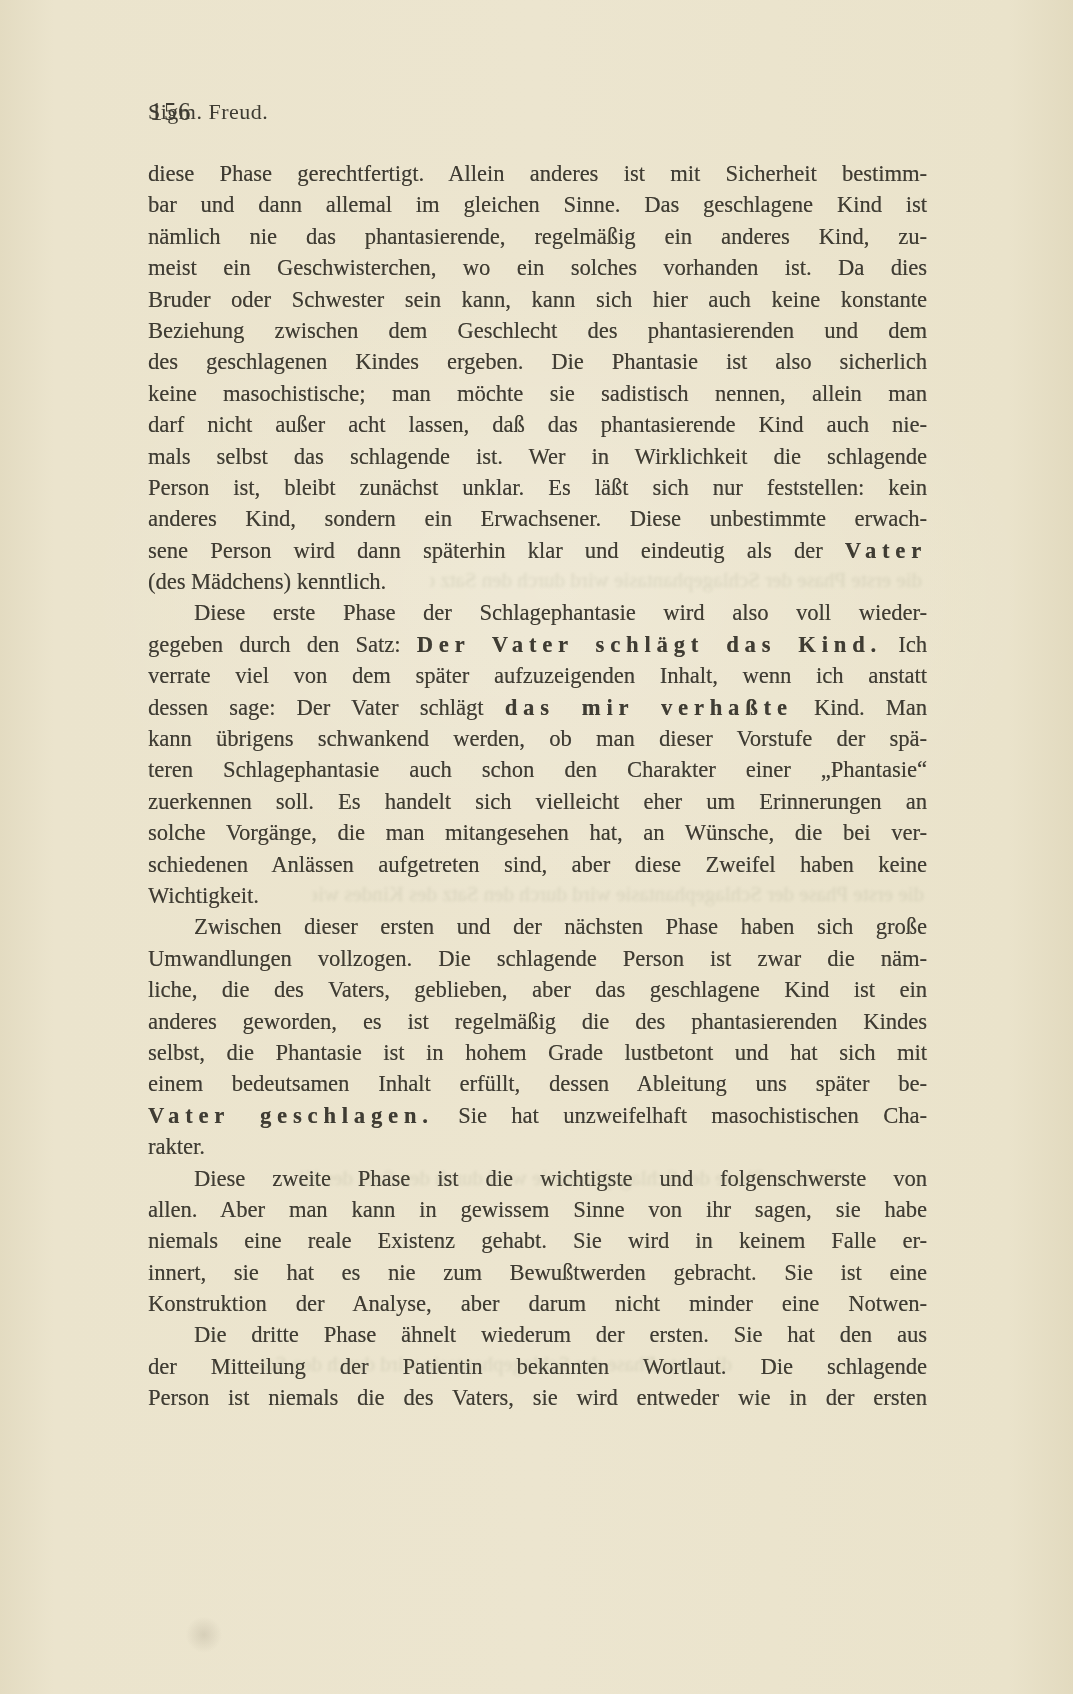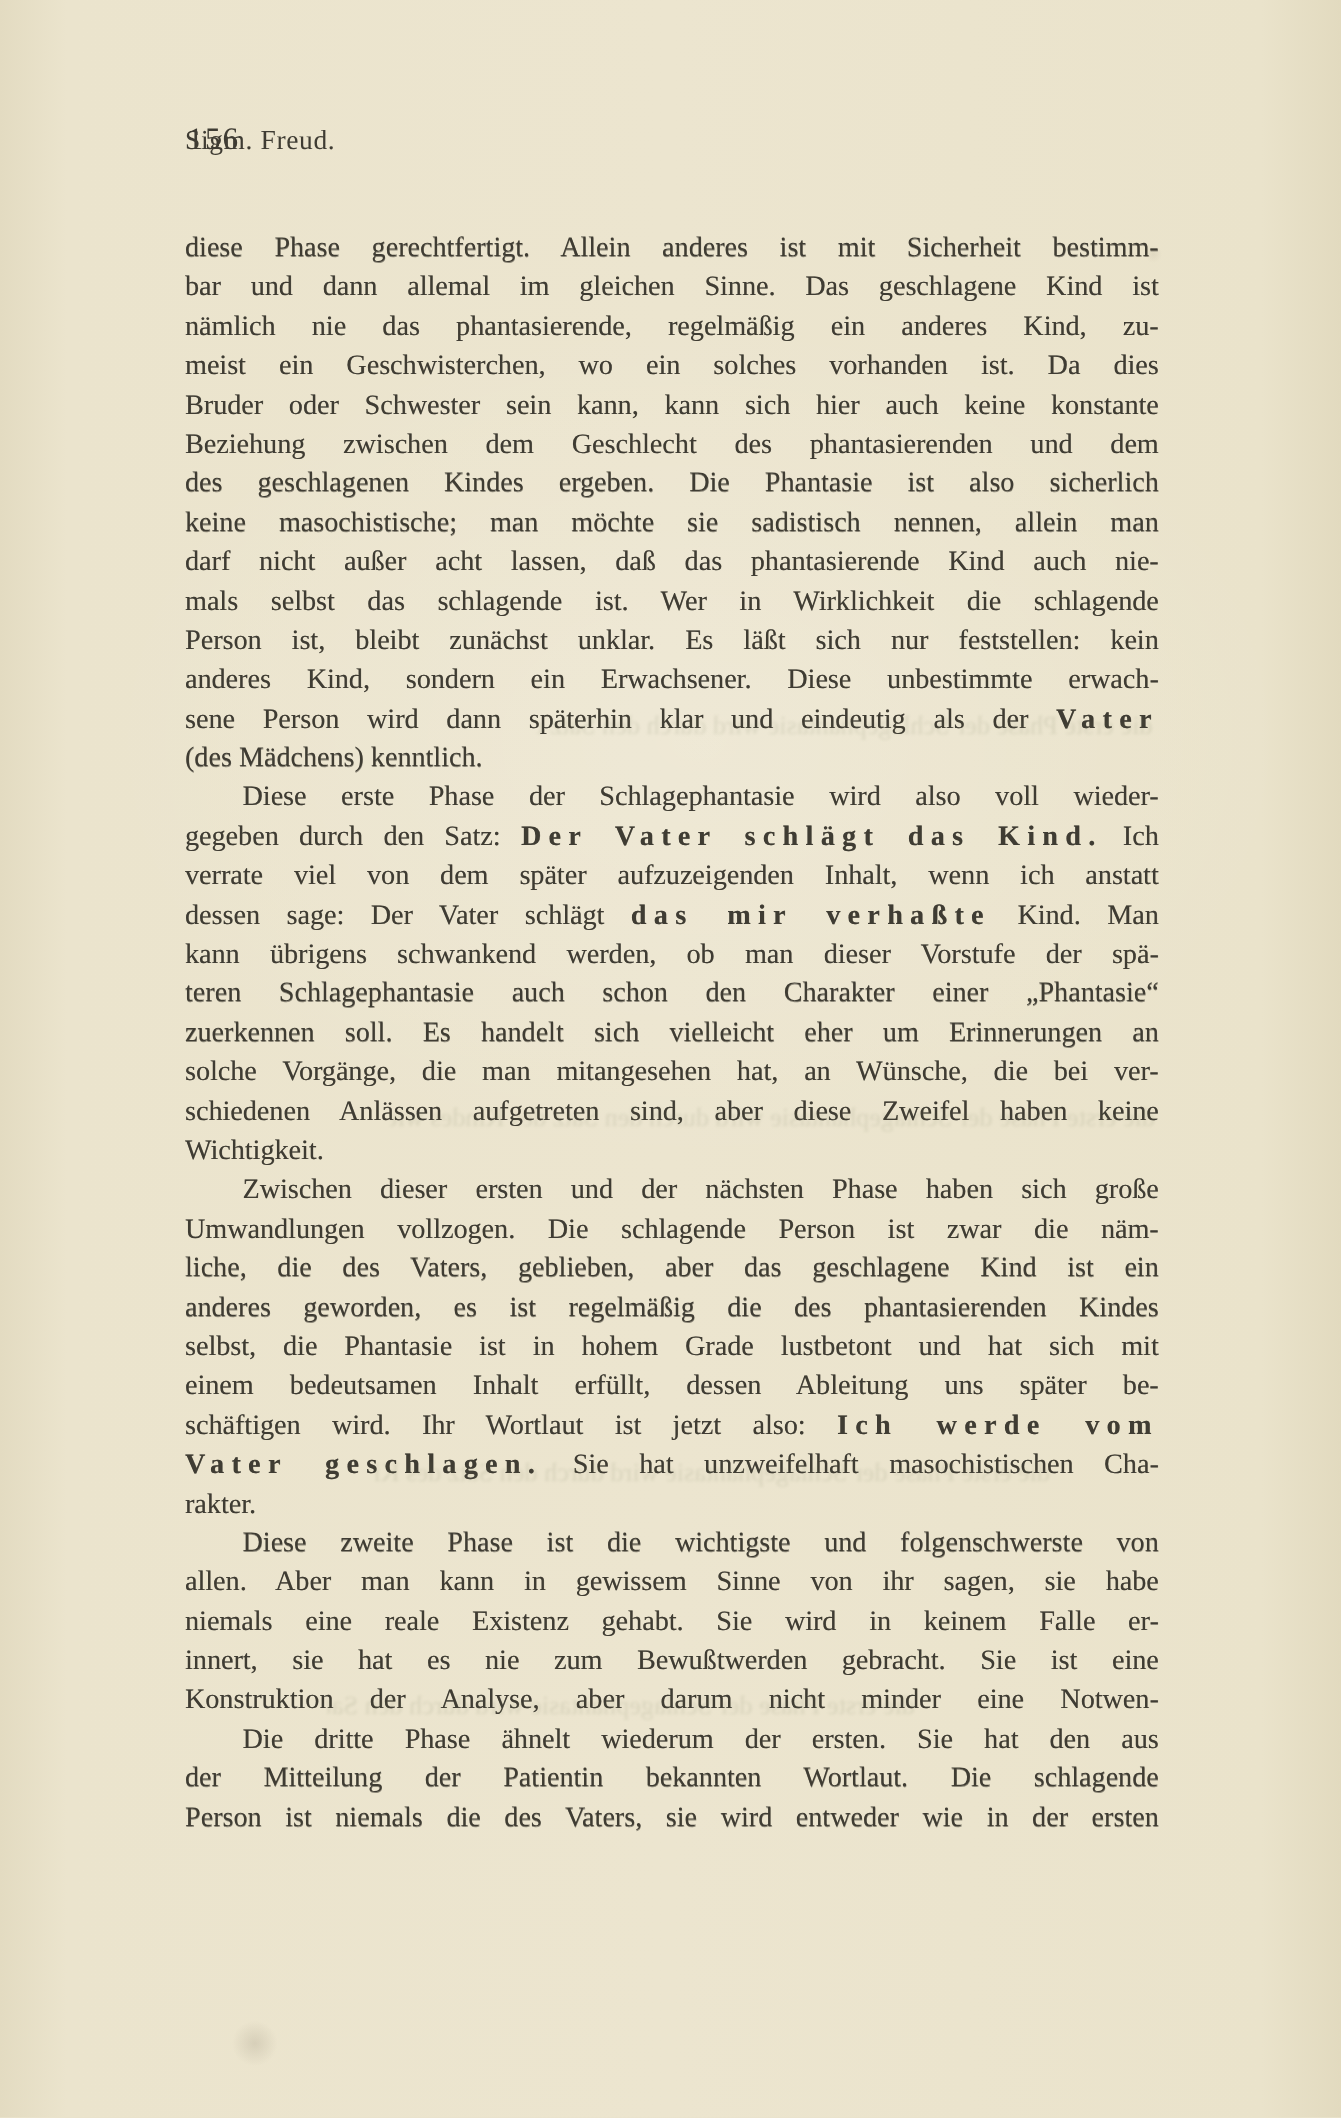--- a/index.html
+++ b/index.html
@@ -33,21 +33,20 @@
   .running-head {
     position: absolute; left: 0; right: 24px; top: 2px;
     font-size: 22px; letter-spacing: 0.5px;
   }
   .body {
     position: absolute;
     top: 158px; left: 148px; width: 779px;
     font-size: 22.5px;
     line-height: 31.4px;
     text-shadow: 0.2px 0.2px 0.5px rgba(63,60,51,0.55);
-    margin-top: 24px;
   }
   .line {
     height: 31.4px;
     text-align: justify;
     text-align-last: justify;
     overflow: visible;
   }
   .line.endline { text-align-last: left; }
   .line.indent { text-indent: 46px; }
   .sp { letter-spacing: 0.26em; font-weight: bold; }
@@ -103,21 +102,20 @@
       <div class="line"><span>zuerkennen soll. Es handelt sich vielleicht eher um Erinnerungen an</span></div>
       <div class="line"><span>solche Vorgänge, die man mitangesehen hat, an Wünsche, die bei ver-</span></div>
       <div class="line"><span>schiedenen Anlässen aufgetreten sind, aber diese Zweifel haben keine</span></div>
       <div class="line endline"><span>Wichtigkeit.</span></div>
       <div class="line indent"><span>Zwischen dieser ersten und der nächsten Phase haben sich große</span></div>
       <div class="line"><span>Umwandlungen vollzogen. Die schlagende Person ist zwar die näm-</span></div>
       <div class="line"><span>liche, die des Vaters, geblieben, aber das geschlagene Kind ist ein</span></div>
       <div class="line"><span>anderes geworden, es ist regelmäßig die des phantasierenden Kindes</span></div>
       <div class="line"><span>selbst, die Phantasie ist in hohem Grade lustbetont und hat sich mit</span></div>
       <div class="line"><span>einem bedeutsamen Inhalt erfüllt, dessen Ableitung uns später be-</span></div>
-      <div class="line"><span>schäftigen wird. Ihr Wortlaut ist jetzt also: </span><span class="sp">Ich werde vom</span></div>
       <div class="line"><span class="sp">Vater geschlagen.</span><span> Sie hat unzweifelhaft masochistischen Cha-</span></div>
       <div class="line endline"><span>rakter.</span></div>
       <div class="line indent"><span>Diese zweite Phase ist die wichtigste und folgenschwerste von</span></div>
       <div class="line"><span>allen. Aber man kann in gewissem Sinne von ihr sagen, sie habe</span></div>
       <div class="line"><span>niemals eine reale Existenz gehabt. Sie wird in keinem Falle er-</span></div>
       <div class="line"><span>innert, sie hat es nie zum Bewußtwerden gebracht. Sie ist eine</span></div>
       <div class="line"><span>Konstruktion der Analyse, aber darum nicht minder eine Notwen-</span></div>
       <div class="line indent"><span>Die dritte Phase ähnelt wiederum der ersten. Sie hat den aus</span></div>
       <div class="line"><span>der Mitteilung der Patientin bekannten Wortlaut. Die schlagende</span></div>
       <div class="line"><span>Person ist niemals die des Vaters, sie wird entweder wie in der ersten</span></div>

